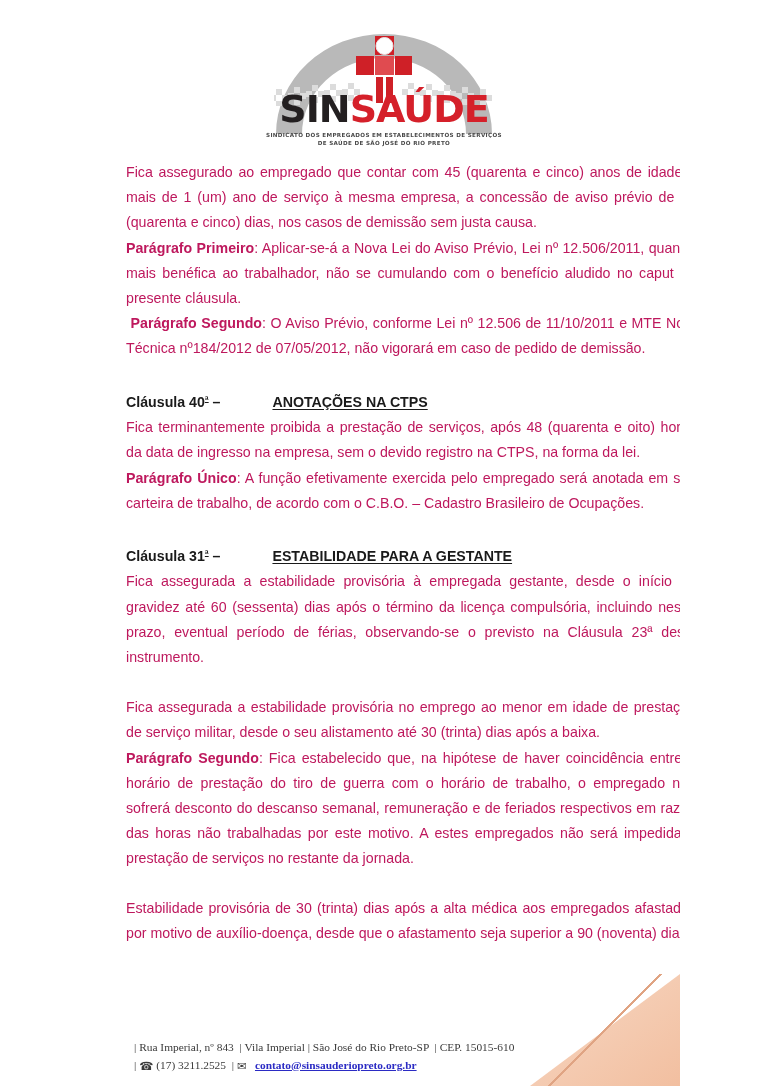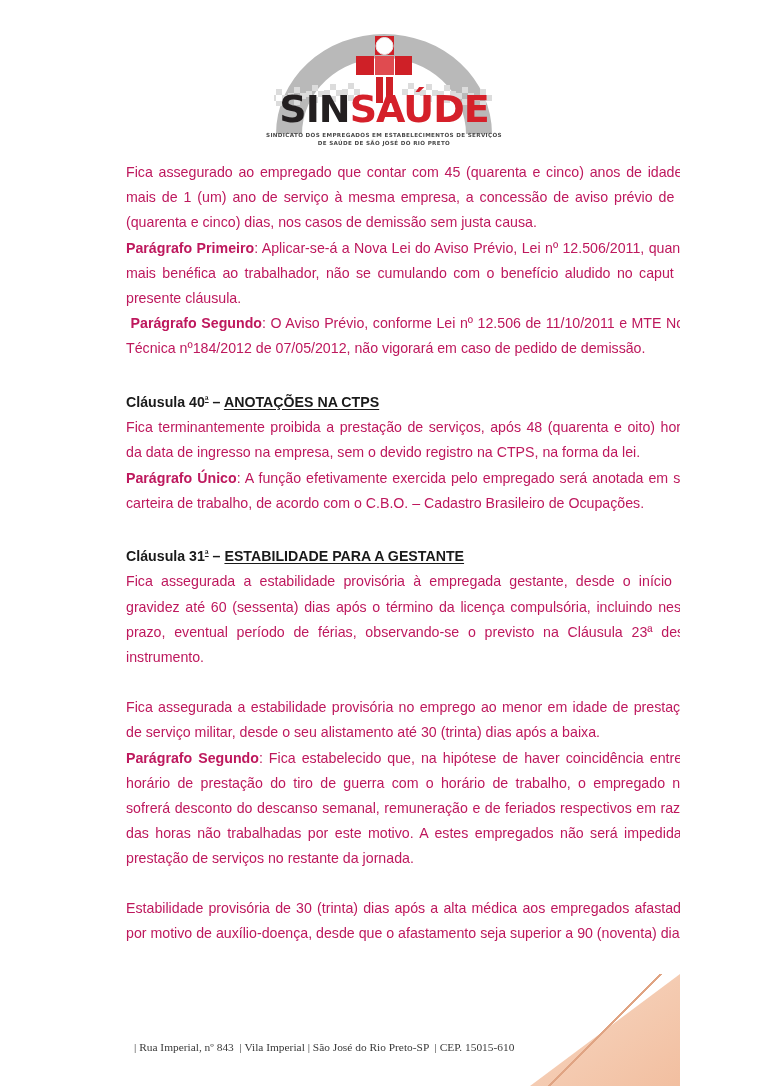--- a/index.html
+++ b/index.html
@@ -130,20 +130,21 @@
     font-family: "Liberation Sans", sans-serif;
     font-size: 14.2px;
     line-height: 25.2px;
     font-weight: bold;
     color: #1a1a1a;
     text-align: left;
   }
   h2.clause .title-u {
     text-decoration: underline;
     text-underline-offset: 2px;
+    margin-left: 48px;
   }
   .ord {
     font-size: 0.72em;
     vertical-align: 0.42em;
     text-decoration: underline;
     text-underline-offset: -0.12em;
   }
 
   
   .page-number {
@@ -327,20 +328,29 @@
     <div class="frow">
       <span class="sep">|</span>
       <span>Rua Imperial, nº 843</span>
       <span class="sep">&nbsp;|</span>
       <span>Vila Imperial</span>
       <span class="sep">|</span>
       <span>São José do Rio Preto-SP</span>
       <span class="sep">&nbsp;|</span>
       <span>CEP. 15015-610</span>
     </div>
+    <div class="frow">
+      <span class="sep">|</span>
+      <span class="ico">☎</span>
+      <span>(17) 3211.2525</span>
+      <span class="sep">&nbsp;|</span>
+      <span class="ico">✉</span>
+      &nbsp;
+      <a class="mail" href="#">contato@sinsauderiopreto.org.br</a>
+    </div>
   </div>
 
   <div class="corner-triangle">
     <div class="tri"></div>
     <div class="tri-edge"></div>
   </div>
 
 </div>
 
 </body></html>

